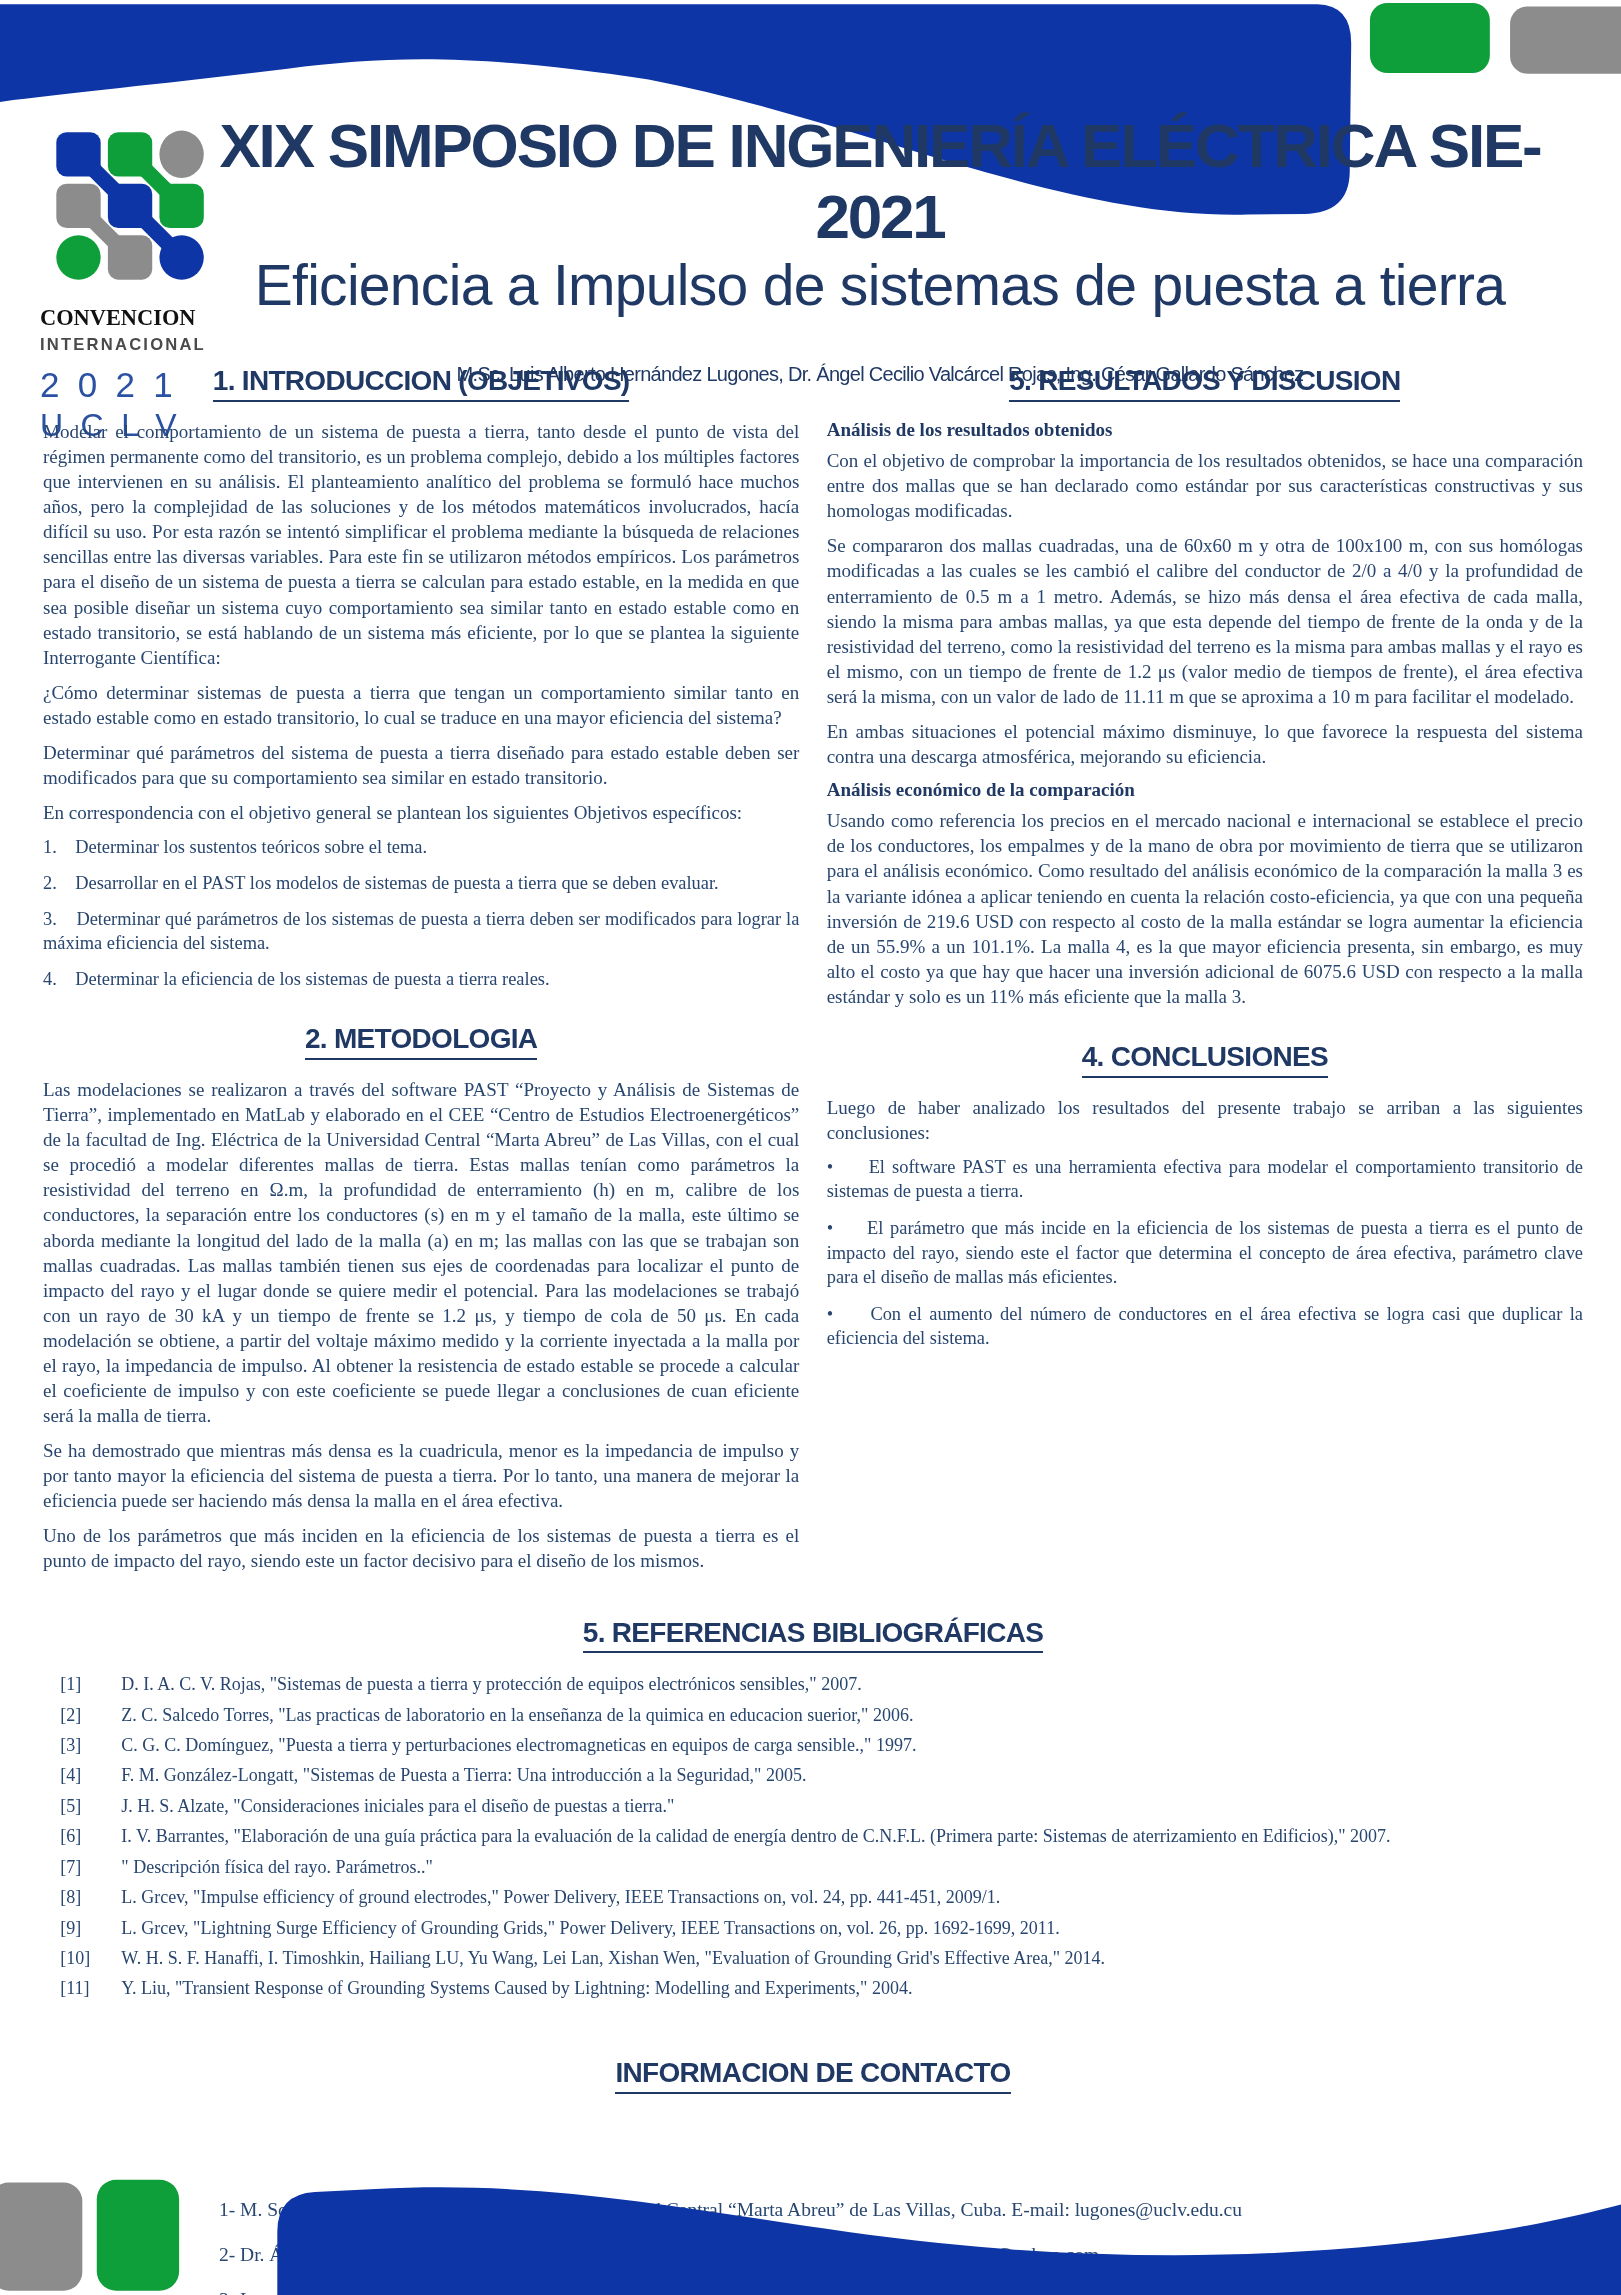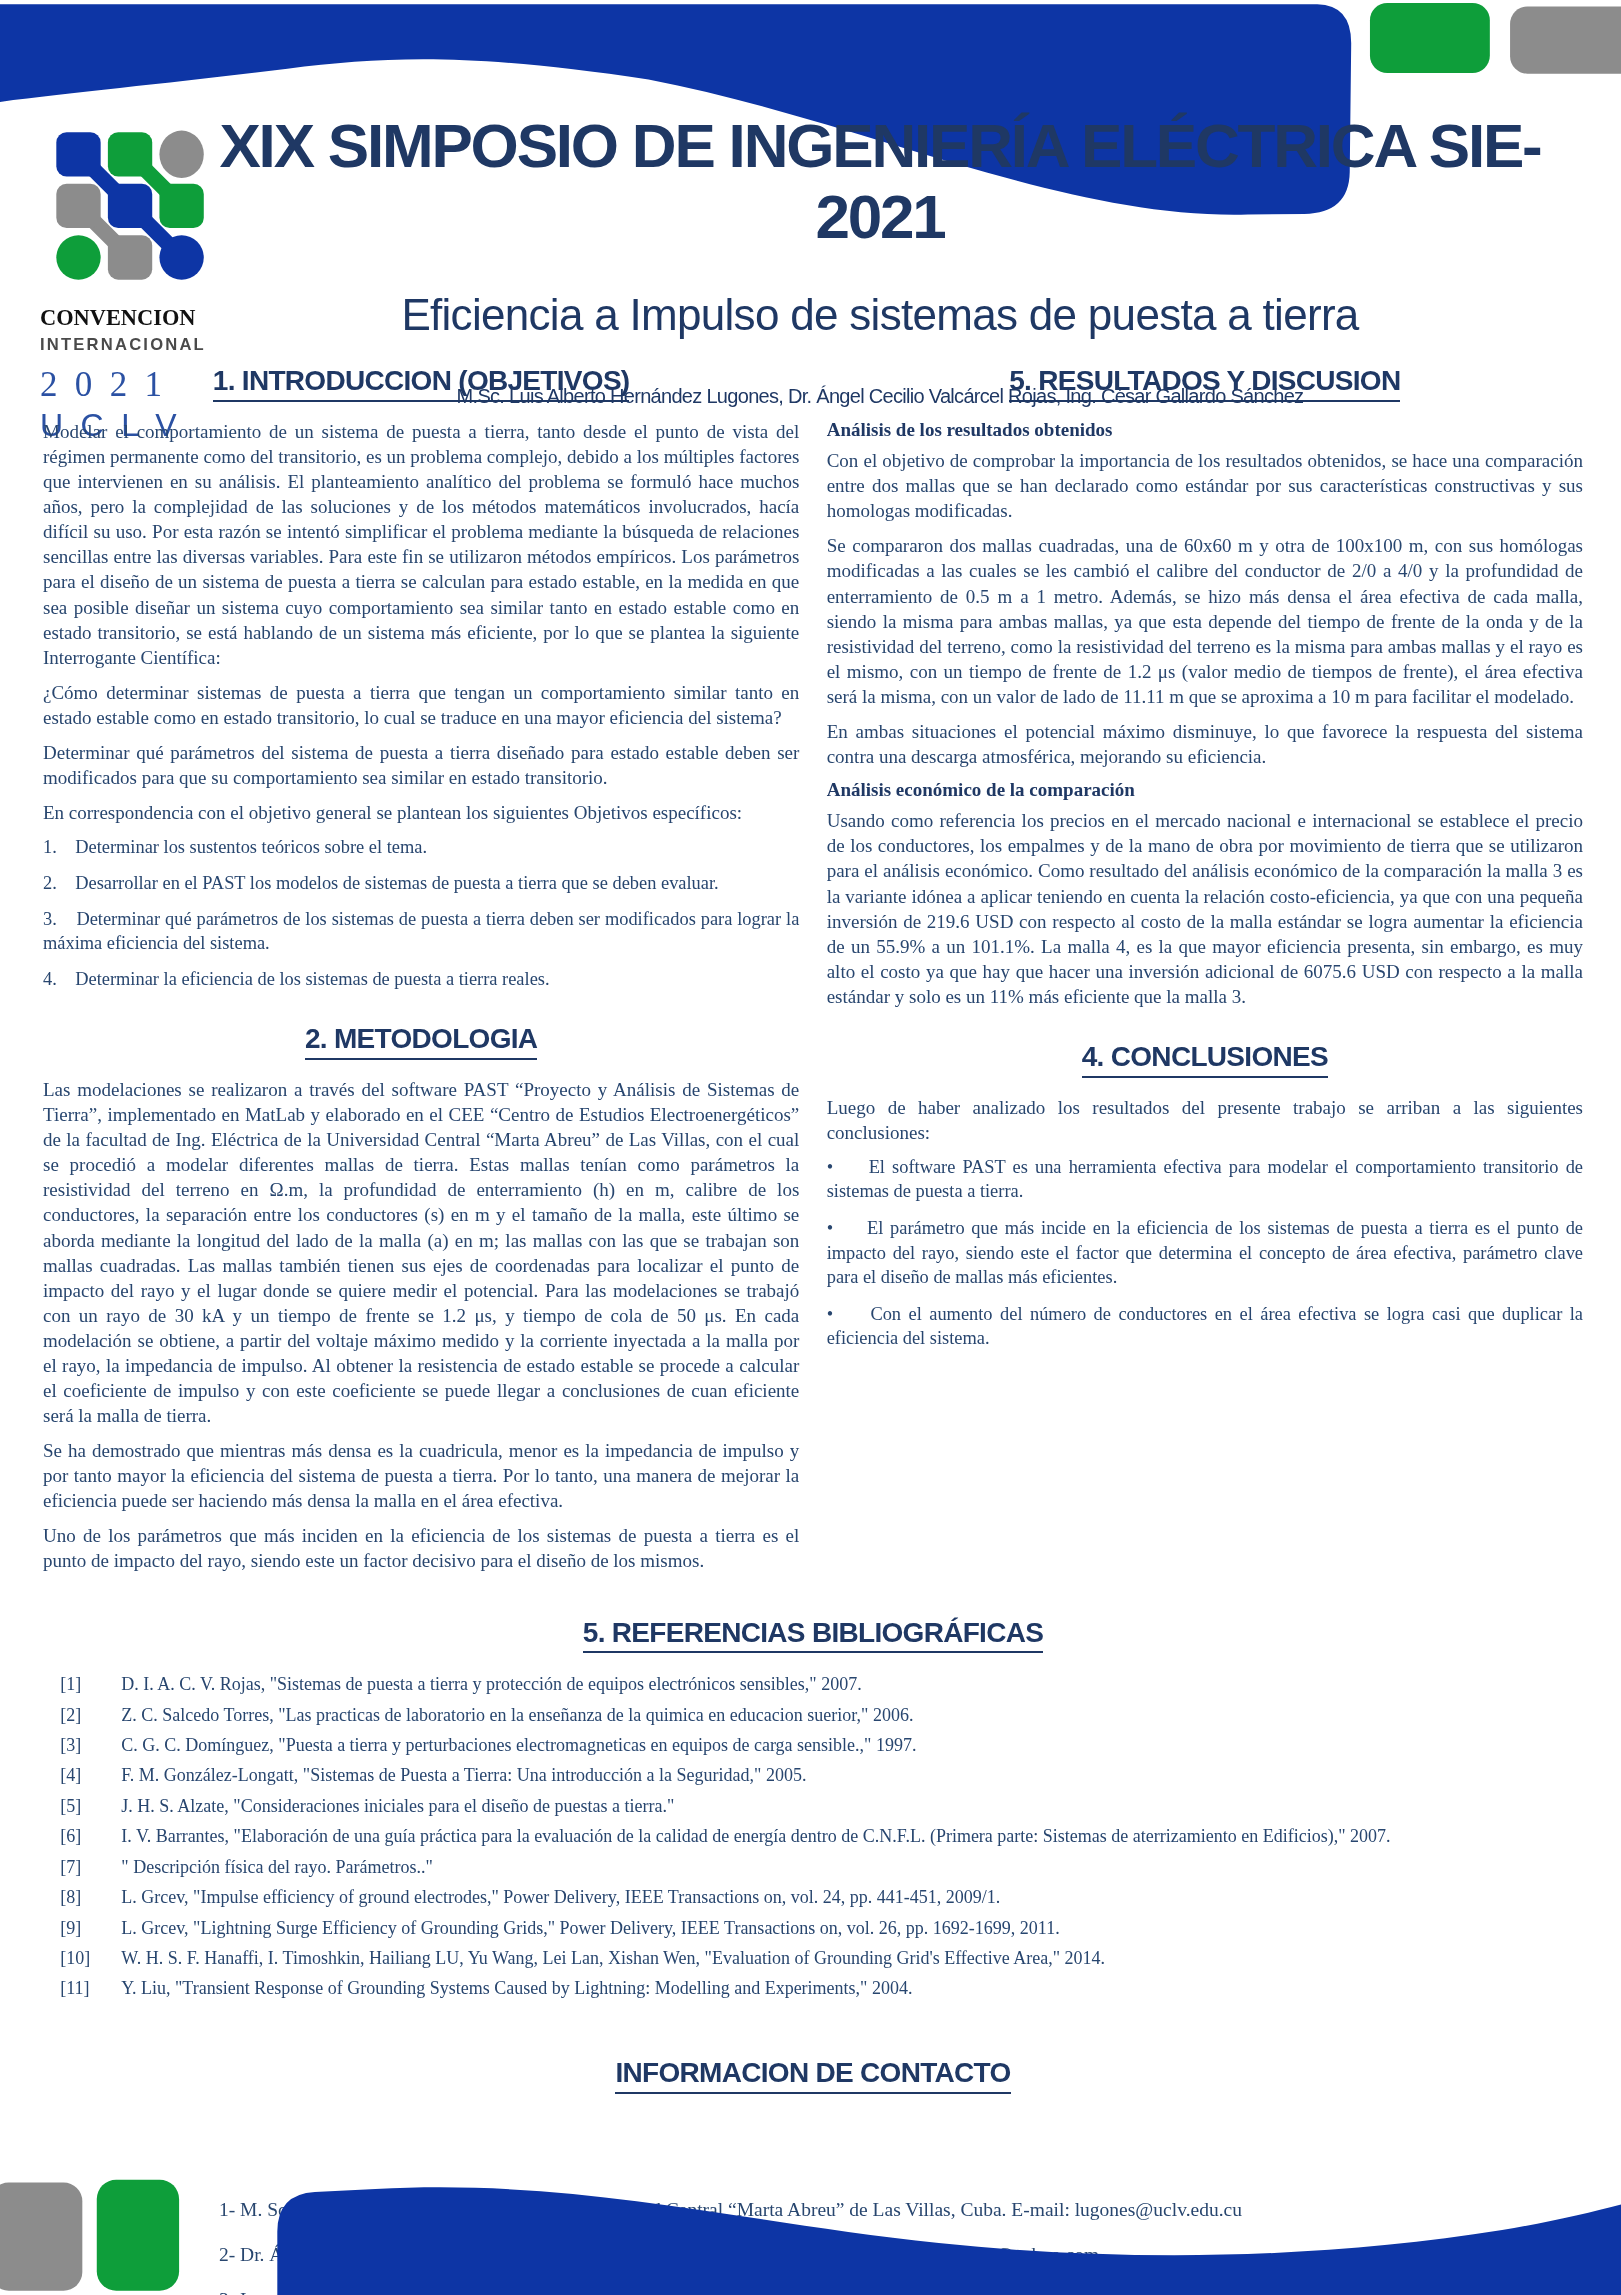--- a/index.html
+++ b/index.html
@@ -9,26 +9,26 @@
   }
   
   .hdr-graphic{position:absolute;top:0;left:0;width:1622px;height:224px;}
   .ftr-graphic{position:absolute;bottom:0;left:0;width:1622px;height:124px;}
   .hdr-graphic svg,.ftr-graphic svg{display:block;width:100%;height:100%;}
   
   .logo-block{position:absolute;top:127px;left:40px;width:181px;text-align:left;}
   .logo-mark{width:157px;height:165px;margin-left:10px;}
   .logo-l1{font-family:Liberation Serif, serif;font-weight:bold;font-size:22.4px;color:#111;letter-spacing:0px;margin-top:10px;}
   .logo-l2{font-family:"Liberation Sans",sans-serif;font-size:16.6px;color:#4a4a4a;letter-spacing:2.2px;margin-top:4.3px;font-weight:bold;}
-  .logo-l3{font-family:Liberation Serif, serif;font-size:35px;color:#2b51a3;letter-spacing:4.3px;margin-top:10px;}
+  .logo-l3{font-family:Liberation Sans, sans-serif;font-size:35px;color:#2b51a3;letter-spacing:4.3px;margin-top:10px;}
   .logo-l4{font-family:"Liberation Sans",sans-serif;font-size:32px;color:#2b51a3;letter-spacing:4.3px;margin-top:1.4px;}
   
   .title-block{position:absolute;top:110px;left:217px;right:79px;text-align:center;}
   .poster-title{font-family:"Liberation Sans",sans-serif;font-weight:bold;font-size:62px;color:#1F3864;letter-spacing:-2.2px;}
-  .poster-subtitle{font-family:"Liberation Sans",sans-serif;font-size:44px;color:#1F3864;margin-top:38px;letter-spacing:-0.7px;}
+  .poster-subtitle{font-family:"Liberation Sans",sans-serif;font-size:57px;color:#1F3864;letter-spacing:-0.7px;}
   .poster-authors{font-family:"Liberation Sans",sans-serif;font-size:20px;color:#1F3864;margin-top:45px;letter-spacing:-0.7px;}
   
   .main{position:absolute;top:361px;left:43px;right:39px;}
   .columns{display:flex;gap:27.4px;align-items:flex-start;justify-content:flex-end;}
   .col{flex:1;min-width:0;}
   .sec-heading{text-align:center;font-family:"Liberation Sans",sans-serif;font-weight:bold;
     font-size:28px;color:#1F3864;letter-spacing:-0.7px;margin:4.3px 0 21.7px;}
   .sec-heading .u{border-bottom:2.9px solid #1F3864;padding-bottom:3.6px;}
   .sec-heading.mid{margin-top:32px;}
   p.body{font-size:19px;line-height:1.32;text-align:justify;margin:0 0 10px;}

